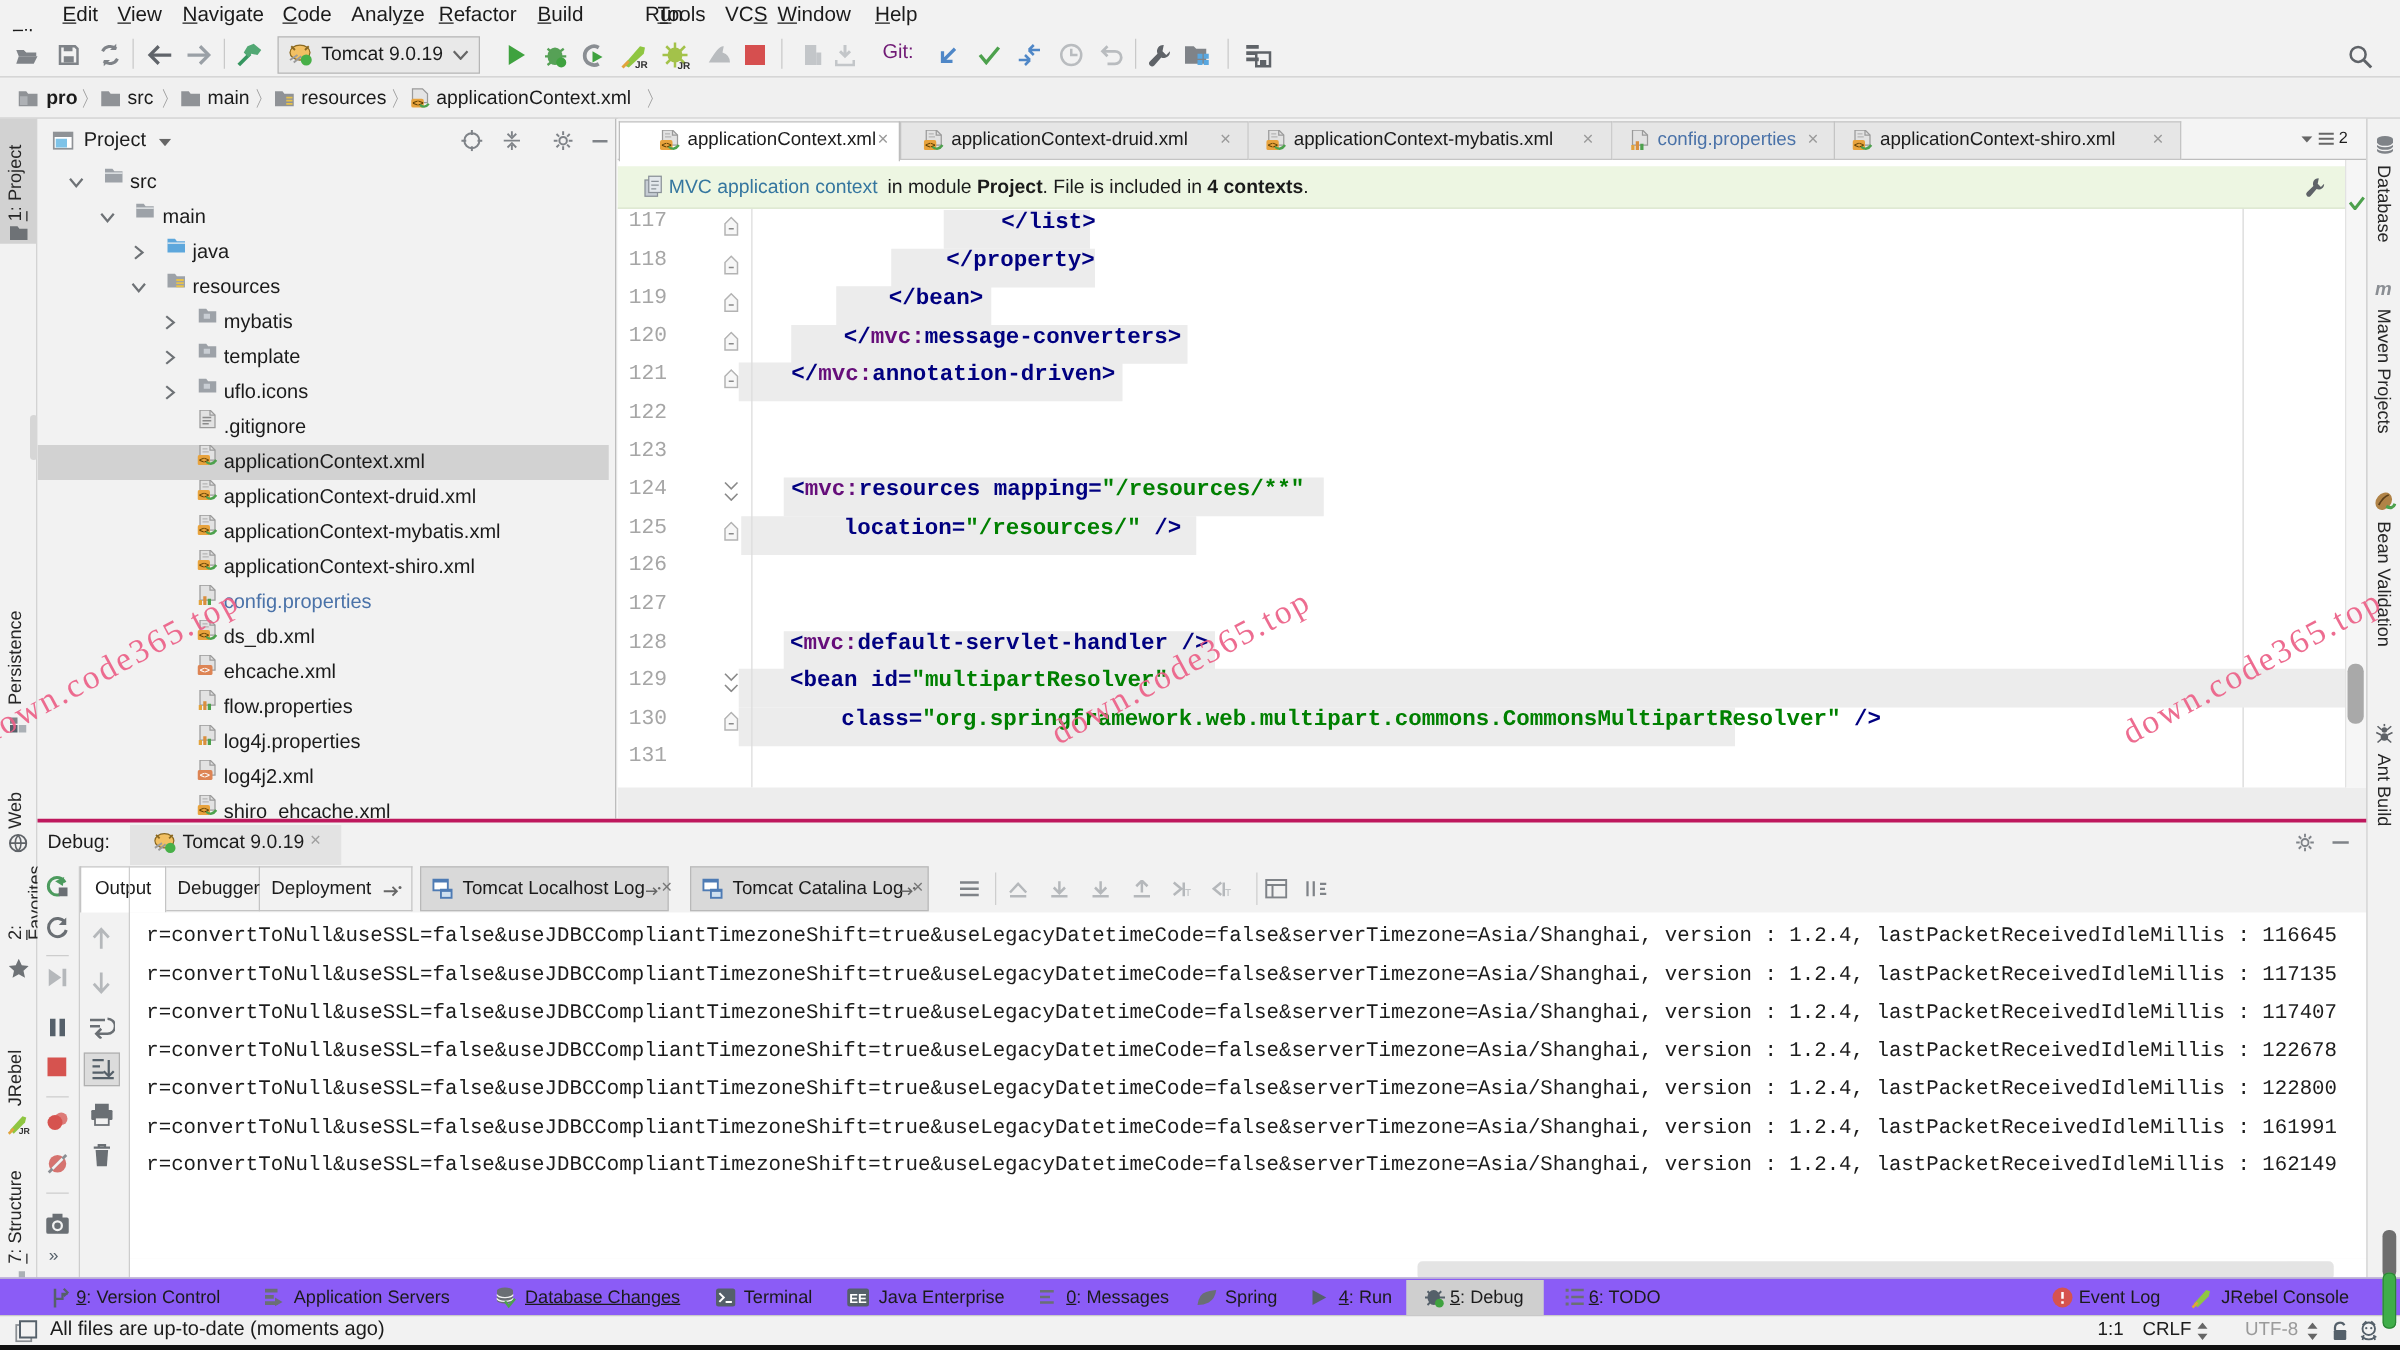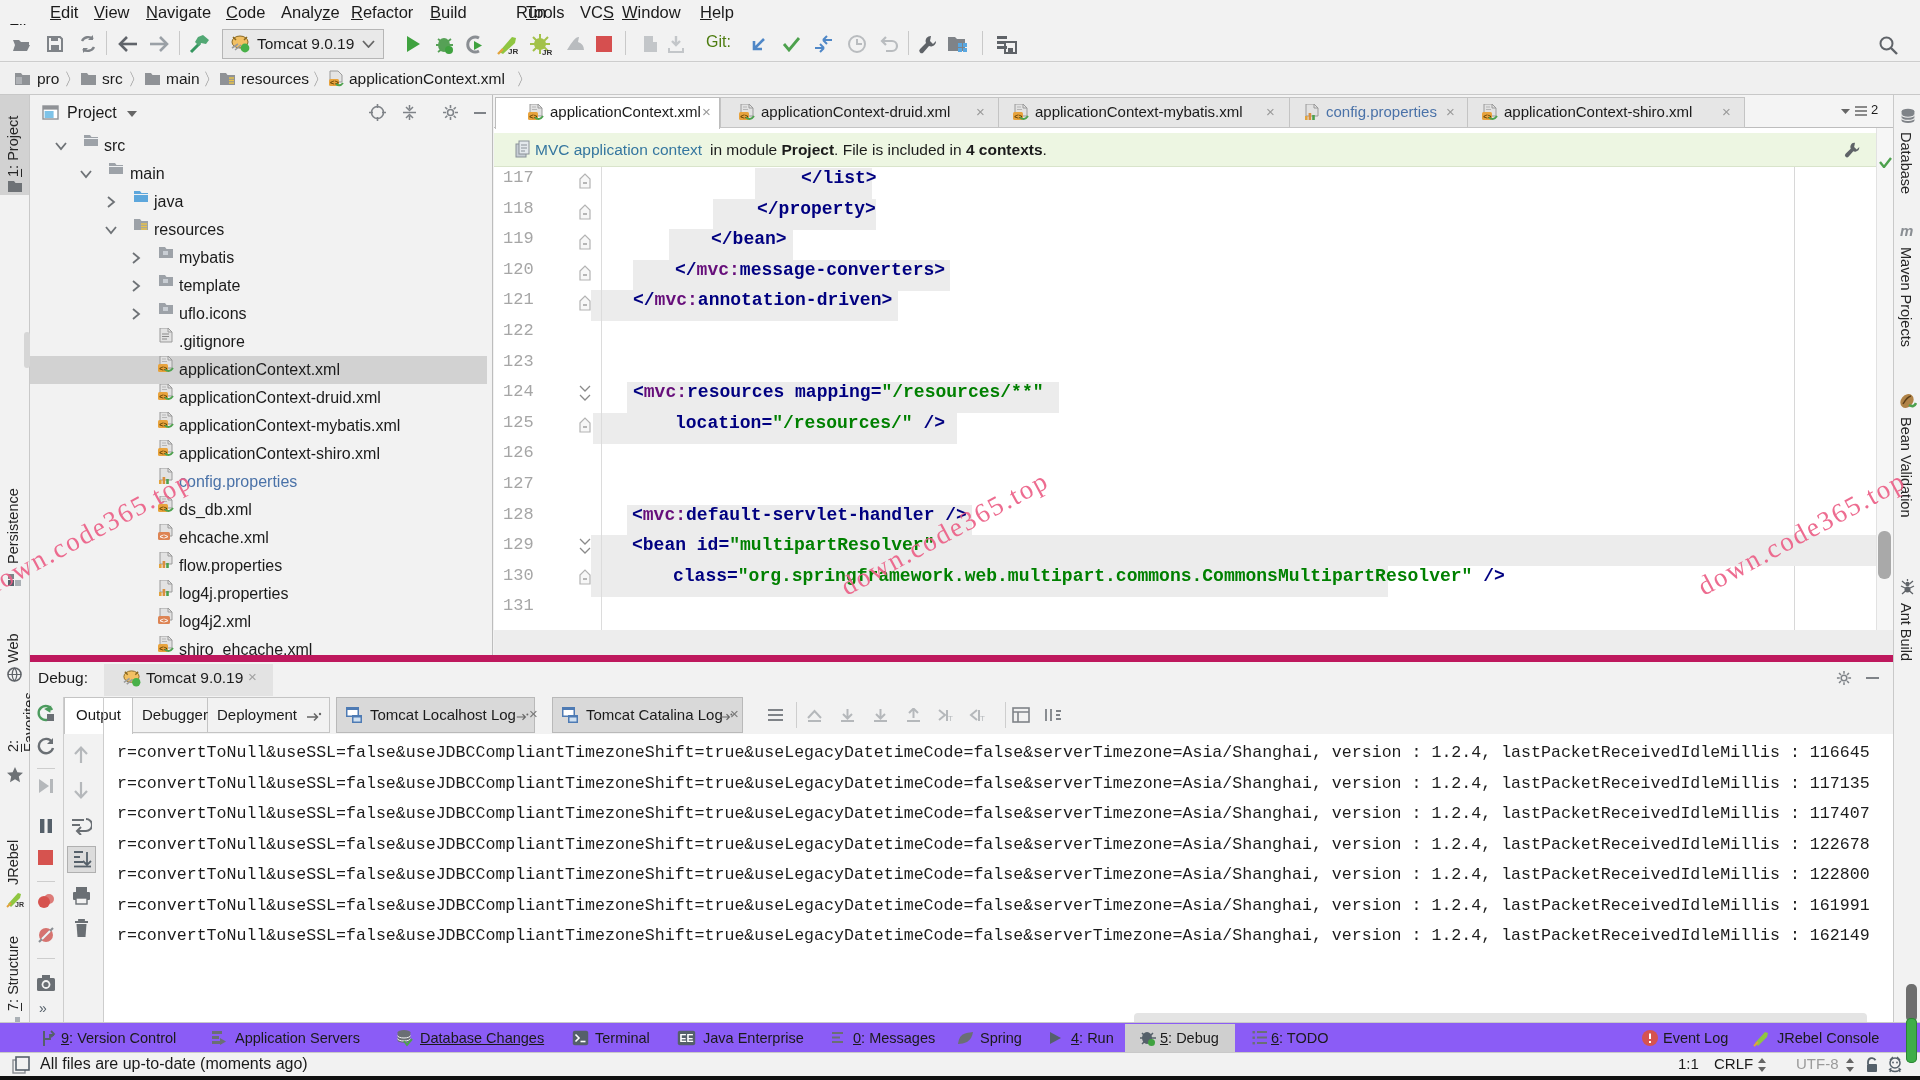--- a/index.html
+++ b/index.html
@@ -119,21 +119,21 @@
 
 <svg class="abs" style="left:640px;top:9px" width="20" height="20" viewBox="0 0 20 20">
       <rect x="4" y="2" width="9" height="16" fill="#c3c6c9"></rect>
       <rect x="13" y="8" width="4" height="10" fill="#c3c6c9"></rect>
     </svg>
 <svg class="abs" style="left:666px;top:9px" width="20" height="20" viewBox="0 0 20 20">
       <path d="M10 2 v9 M6 7 l4 4 l4 -4" stroke="#c3c6c9" stroke-width="2.4" fill="none"></path>
       <path d="M3 14 v4 h14 v-4" stroke="#c3c6c9" stroke-width="2" fill="none"></path>
     </svg>
 
-<span class="abs" style="left:706px;top:8px;font-size:16px;color:#4d7c0f;">Git:</span>
+<span class="abs" style="left:706px;top:8px;font-size:16px;color:#701a75;">Git:</span>
 <svg class="abs" style="left:749px;top:10px" width="19" height="19" viewBox="0 0 19 19">
       <path d="M15 4 L5 14 M5 6 v8 h8" fill="none" stroke="#4f87c7" stroke-width="2.6"></path>
     </svg>
 <svg class="abs" style="left:782px;top:11px" width="19" height="16" viewBox="0 0 19 16">
       <path d="M2 8 l5 6 L17 2" fill="none" stroke="#4da14d" stroke-width="2.8"></path>
     </svg>
 <svg class="abs" style="left:813px;top:9px" width="21" height="20" viewBox="0 0 21 20">
       <path d="M2 14 h9 M11 14 l-4 -4 M11 14 l-4 4" stroke="#4f87c7" stroke-width="2" fill="none"></path>
       <path d="M19 6 h-9 M10 6 l4 -4 M10 6 l4 4" stroke="#4f87c7" stroke-width="2" fill="none"></path>
     </svg>
@@ -172,21 +172,21 @@
       <circle cx="8.5" cy="8.5" r="6" fill="none" stroke="#5f6368" stroke-width="2"></circle>
       <path d="M13 13 L19 19" stroke="#5f6368" stroke-width="2.4"></path>
     </svg>
 </div>
 
 <div class="abs" id="crumbs" style="left:0;top:63px;width:1920px;height:32px;background:#f0f0f0;border-bottom:1px solid #c8c8c8;font-size:15.5px;">
 <svg class="abs" style="left:14px;top:8px" width="17" height="15" viewBox="0 0 17 15">
       <path d="M1 2 h6 l1.5 2 h7.5 v10 H1 z" fill="#8f9296"></path>
       <rect x="2" y="6" width="6" height="7" fill="#aeb1b5"></rect>
     </svg>
-<span class="abs" style="left:37px;top:7px;font-weight:normal;">pro</span>
+<span class="abs" style="left:37px;top:7px;font-weight:bold;">pro</span>
 <span class="abs" style="left:64px;top:5px;color:#9a9a9a;font-size:17px;">〉</span>
 <svg class="abs" style="left:80px;top:8px" width="17" height="15" viewBox="0 0 17 15">
       <path d="M1 2 h6 l1.5 2 h7.5 v10 H1 z" fill="#8f9296"></path>
     </svg>
 <span class="abs" style="left:102px;top:7px;">src</span>
 <span class="abs" style="left:128px;top:5px;color:#9a9a9a;font-size:17px;">〉</span>
 <svg class="abs" style="left:144px;top:8px" width="17" height="15" viewBox="0 0 17 15">
       <path d="M1 2 h6 l1.5 2 h7.5 v10 H1 z" fill="#8f9296"></path>
     </svg>
 <span class="abs" style="left:166px;top:7px;">main</span>
@@ -592,21 +592,21 @@
     </svg>
 <div class="abs vtextR" style="left:4px;top:322px;height:108px;">Bean Validation</div>
 <svg class="abs" style="left:5px;top:484px" width="17" height="17" viewBox="0 0 17 17">
       <circle cx="8.5" cy="5" r="2.2" fill="#5f6368"></circle>
       <circle cx="8.5" cy="10.5" r="3" fill="#5f6368"></circle>
       <path d="M8.5 2 V0 M3 2 l3.5 3 M14 2 l-3.5 3 M2 7 l4 2 M15 7 l-4 2 M3 15 l4 -3.5 M14 15 l-4 -3.5" stroke="#5f6368" stroke-width="1.3" fill="none"></path>
     </svg>
 <div class="abs vtextR" style="left:4px;top:508px;height:62px;">Ant Build</div>
 </div>
 
-<div class="abs" id="debug" style="left:30px;top:655px;width:1863px;height:367px;background:#f2f2f2;border-top:7px solid #be185d;overflow:hidden;font-size:15px;">
+<div class="abs" id="debug" style="left:30px;top:655px;width:1863px;height:367px;background:#f2f2f2;border-top:3px solid #be185d;overflow:hidden;font-size:15px;">
 
 <span class="abs" style="left:8px;top:7px;font-size:15.5px;">Debug:</span>
 <div class="abs" style="left:74px;top:2px;width:169px;height:32px;background:#e3e3e3;"></div>
 <svg class="abs" style="left:91px;top:7px" width="21" height="19" viewBox="0 0 22 20">
       <ellipse cx="11" cy="8" rx="8" ry="6" fill="#f2c063" stroke="#8a6820" stroke-width="1"></ellipse>
       <path d="M4 3 l3 3 M18 3 l-3 3" stroke="#8a6820" stroke-width="1.5"></path>
       <path d="M3 14 l6 -4 M6 16 l6 -5" stroke="#9b9b9b" stroke-width="1.6"></path>
       <circle cx="16" cy="14" r="4.4" fill="#48b048"></circle>
     </svg>
 <span class="abs" style="left:116px;top:7px;font-size:15.5px;">Tomcat 9.0.19</span>

